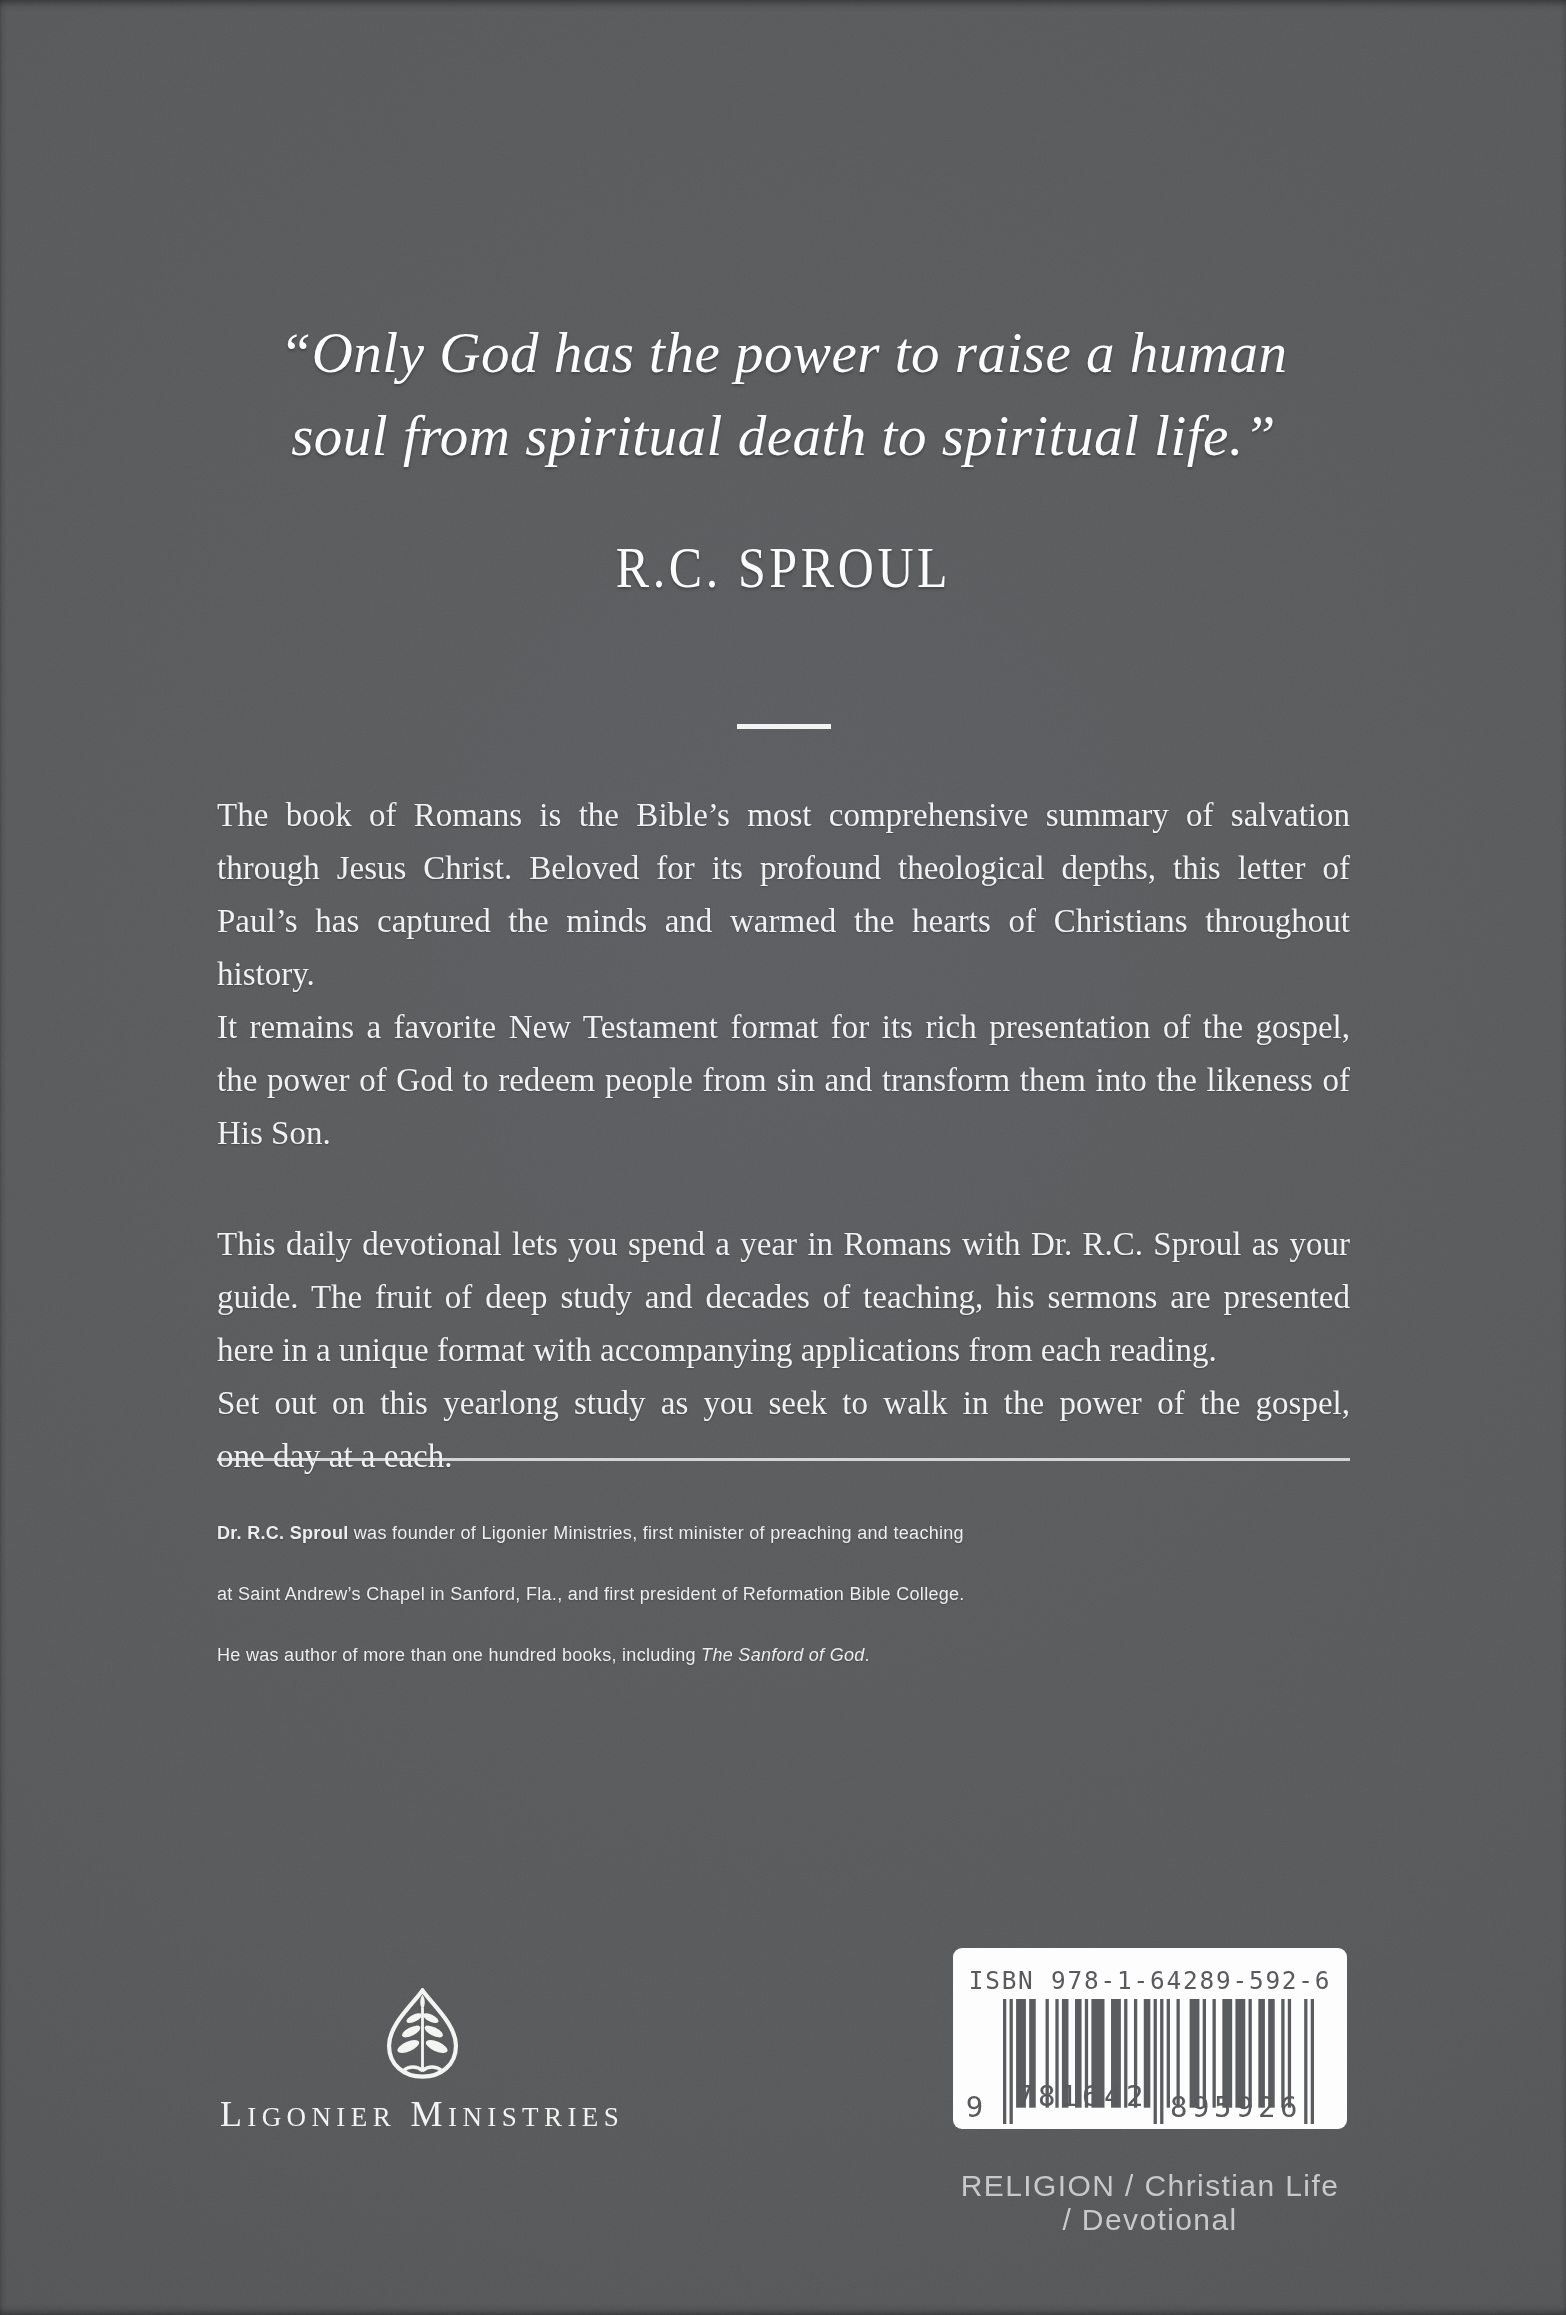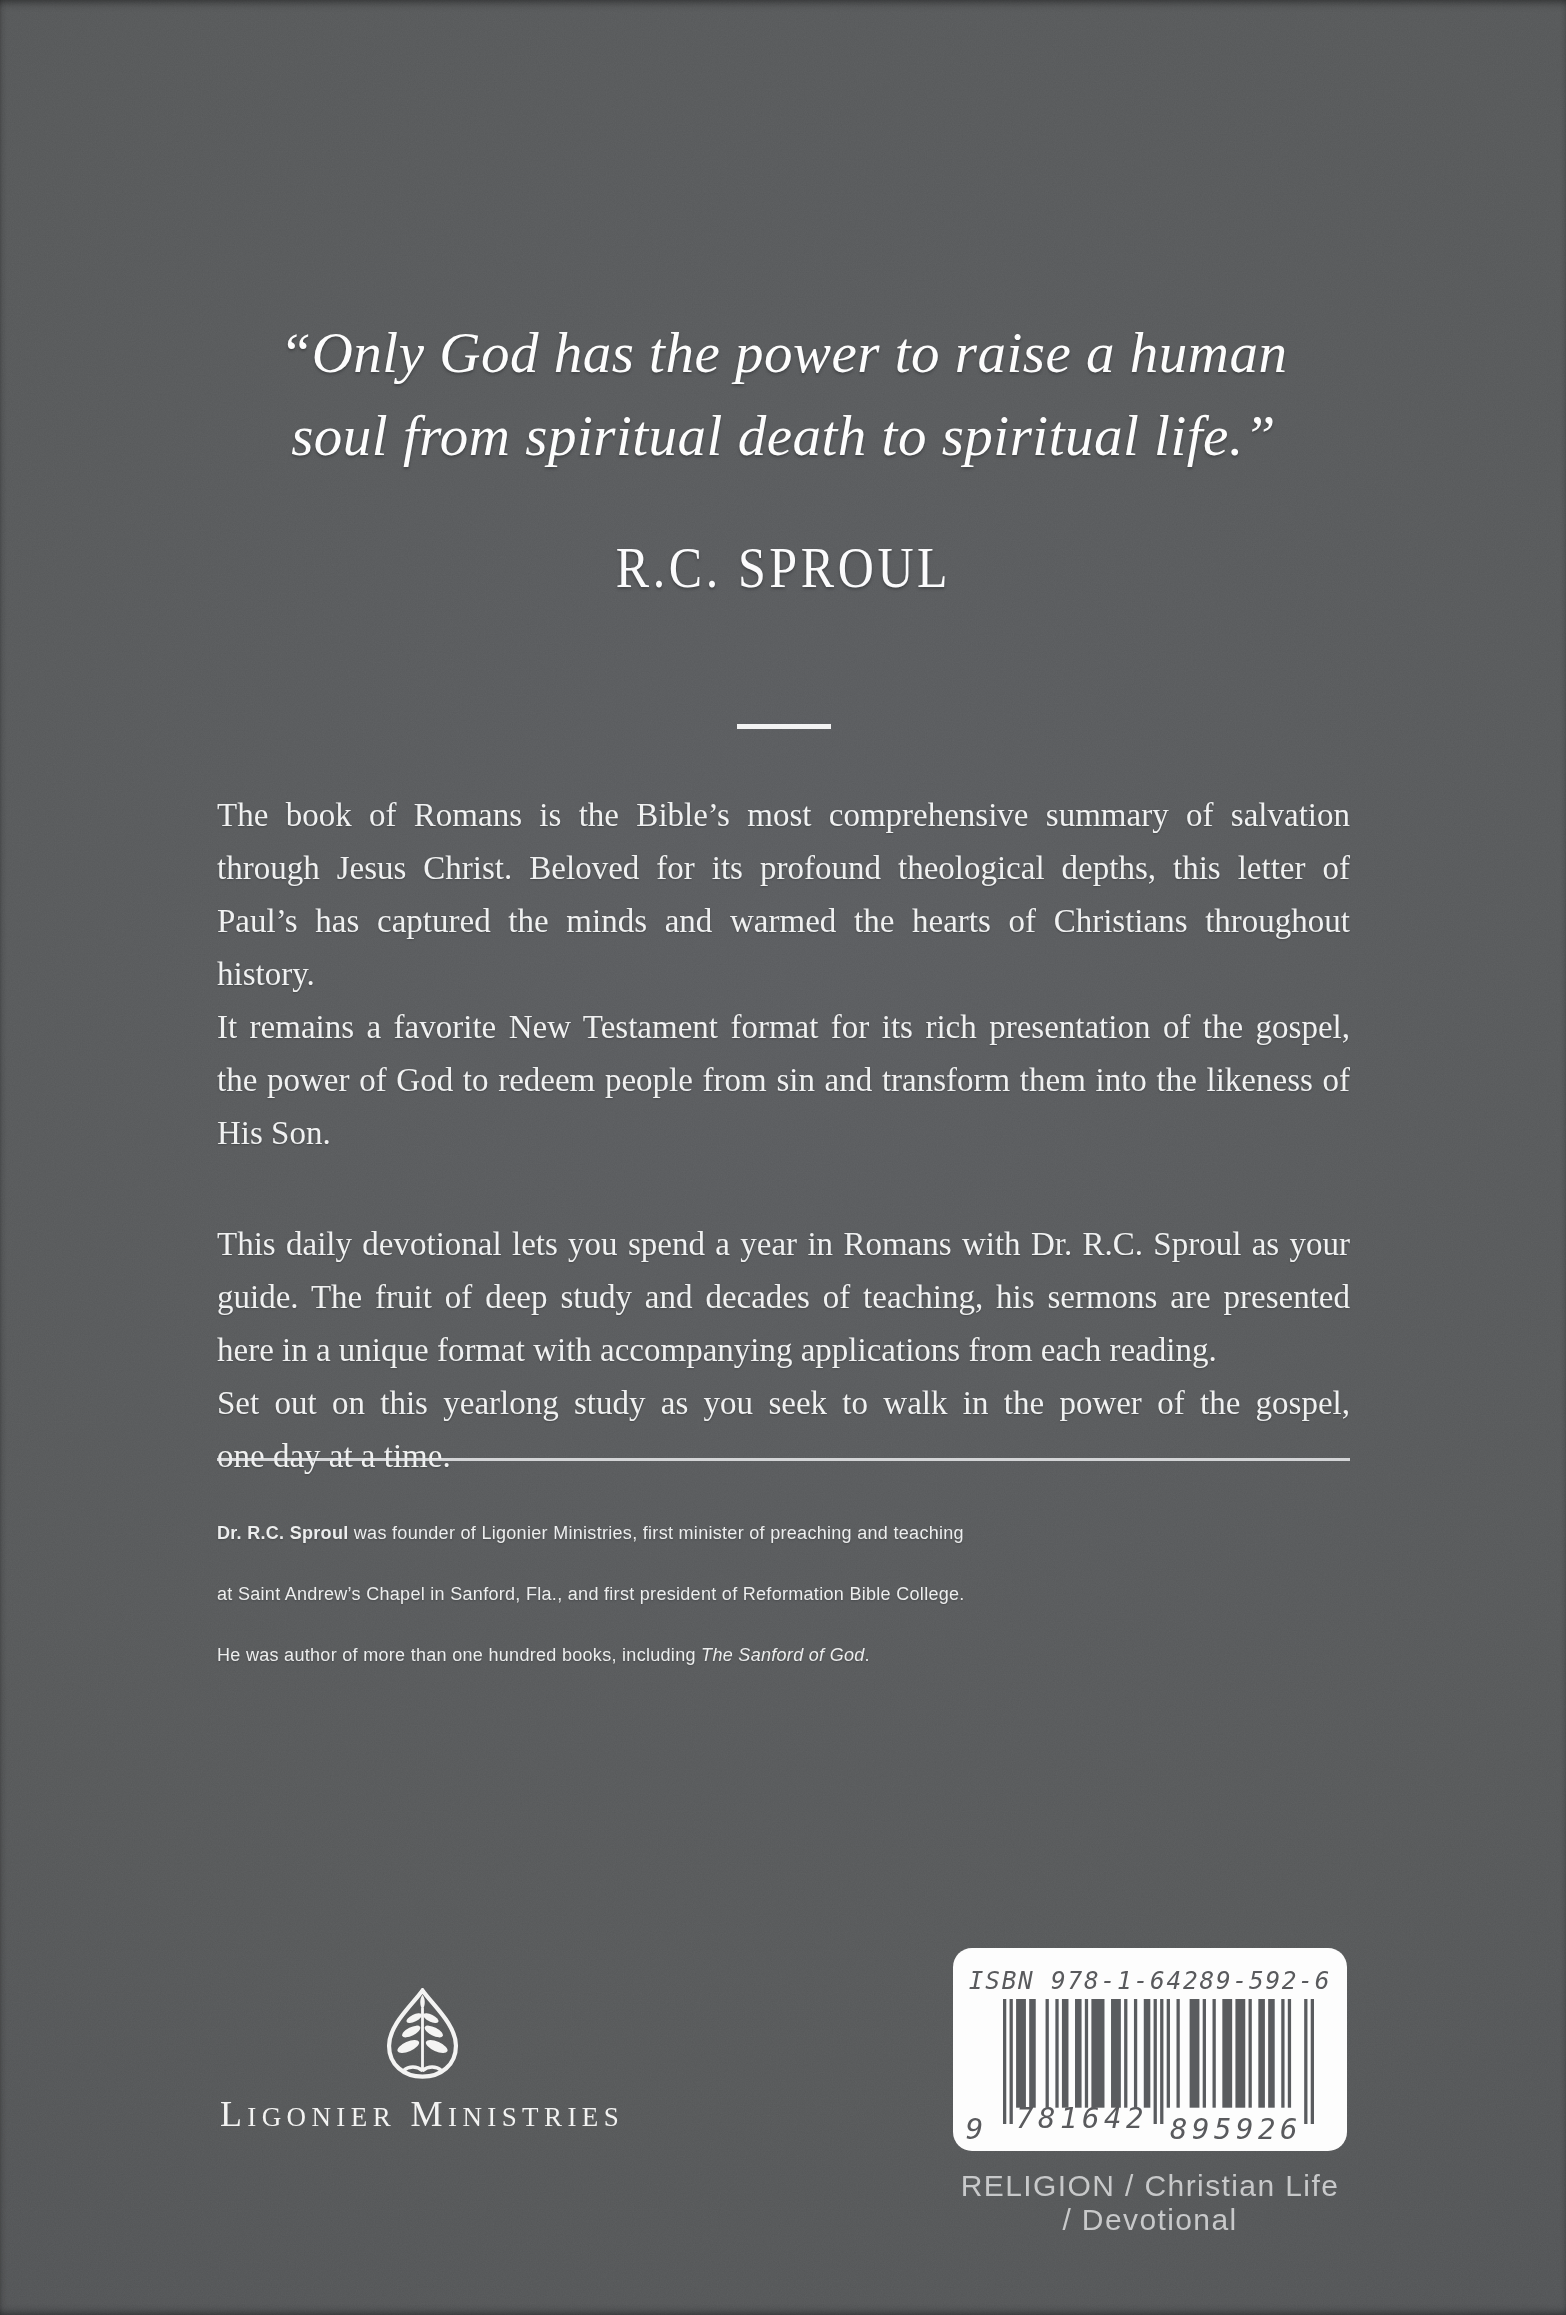--- a/index.html
+++ b/index.html
@@ -48,23 +48,23 @@
   .bio i{font-style:italic;}
 
   .logo-block{position:absolute;left:196px;top:1988px;width:452px;text-align:center;}
   .logo-icon svg{display:block;margin:0 auto;}
   .wordmark{margin-top:12.7px;color:#f3f3f2;white-space:nowrap;
     font-family:"Liberation Serif","DejaVu Serif",serif;}
   .wm-initial{font-size:36px;letter-spacing:5.4px;}
   .wm-rest{font-size:27px;letter-spacing:5.4px;}
   .wm-word2{margin-left:14.5px;}
 
-  .barcode-box{position:absolute;left:953px;top:1948px;width:394px;height:203px;
-    background:#fdfdfd;border-radius:19px;
-    font-family:"DejaVu Sans Mono","Liberation Mono",monospace;color:#595a5d;font-style:italic;}
+  .barcode-box{position:absolute;left:953px;top:1948px;width:394px;height:181px;
+    background:#fdfdfd;border-radius:9px;
+    font-family:"DejaVu Sans Mono","Liberation Mono",monospace;color:#595a5d;}
   .isbn-label{position:absolute;top:18px;left:0;width:100%;text-align:center;
     font-size:24.4px;letter-spacing:1.8px;}
   .bars{position:absolute;left:50px;top:51px;}
   .digits{position:absolute;left:0;bottom:5.4px;width:100%;height:38px;font-size:29px;}
   .d-first{position:absolute;left:12.7px;bottom:0;}
   .d-g1{position:absolute;left:62px;width:134px;bottom:11px;text-align:center;letter-spacing:4.5px;}
   .d-g2{position:absolute;left:215px;width:136px;bottom:0;text-align:center;letter-spacing:4.5px;}
 
   .category{position:absolute;left:953px;top:2169px;width:394px;text-align:center;
     font-family:"Liberation Sans","DejaVu Sans",sans-serif;
@@ -99,21 +99,21 @@
       <span class="jline">Paul’s has captured the minds and warmed the hearts of Christians throughout history.</span>
       <span class="jline">It remains a favorite New Testament format for its rich presentation of the gospel,</span>
       <span class="jline">the power of God to redeem people from sin and transform them into the likeness of</span>
       <span class="jline last">His Son.</span>
     </p>
     <p class="para2" style="margin-bottom:0">
       <span class="jline">This daily devotional lets you spend a year in Romans with Dr. R.C. Sproul as your</span>
       <span class="jline">guide. The fruit of deep study and decades of teaching, his sermons are presented</span>
       <span class="jline last">here in a unique format with accompanying applications from each reading.</span>
       <span class="jline">Set out on this yearlong study as you seek to walk in the power of the gospel,</span>
-      <span class="jline last">one day at a time.</span>
+      <span class="jline last">one day at a each.</span>
     </p>
   </div>
 
   <div class="rule"></div>
 
   <div class="bio">
     <span class="bline"><b>Dr. R.C. Sproul</b><span> was founder of Ligonier Ministries, first minister of preaching and teaching</span></span>
     <span class="bline">at Saint Andrew’s Chapel in Sanford, Fla., and first president of Reformation Bible College.</span>
     <span class="bline"><span>He was author of more than one hundred books, including </span><i>The Sanford of God</i><span>.</span></span>
   </div>

